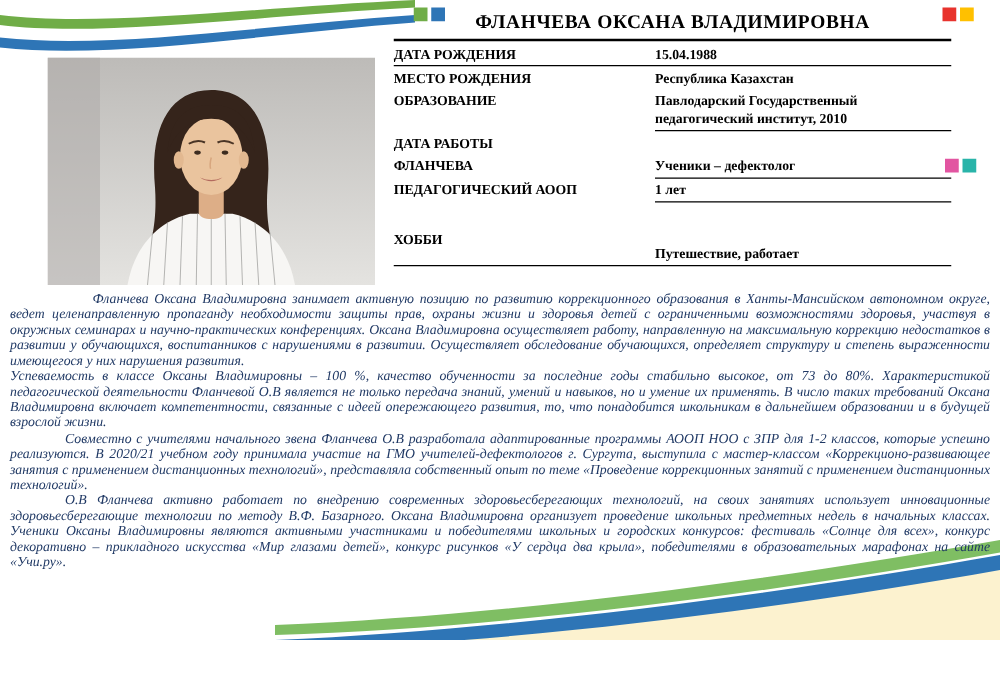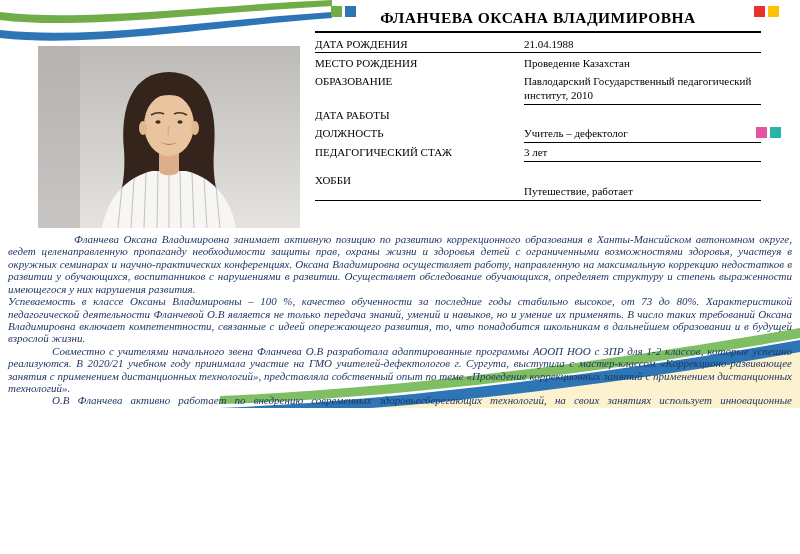--- a/index.html
+++ b/index.html
@@ -1,42 +1,42 @@
 <!DOCTYPE html>
 <html><head>
 <meta charset="utf-8">
 <style>
   * { margin:0; padding:0; box-sizing:border-box; }
   html, body { width:800px; height:554px; }
   body { font-family:"Liberation Serif","DejaVu Serif",serif; background:#ffffff; }
-  .page { position:relative; width:800px; height:408px; background:#fff; overflow:hidden; }
+  .page { position:relative; width:800px; height:512px; background:#fff; overflow:hidden; }
 
   .deco { position:absolute; pointer-events:none; z-index:0; }
   .deco-tl { left:0; top:0; }
   .deco-br { right:0; bottom:0; }
 
   .sq { position:absolute; width:11px; height:11px; z-index:3; }
   .sq-green   { left:331px; top:6px;   background:#70AD47; }
   .sq-blue    { left:345px; top:6px;   background:#2E75B6; }
   .sq-red     { left:754px; top:6px;   background:#E8332D; }
   .sq-yellow  { left:768px; top:6px;   background:#FFC000; }
   .sq-magenta { left:756px; top:127px; background:#E255A1; }
   .sq-teal    { left:770px; top:127px; background:#29B4A9; }
 
   .photo { position:absolute; left:38px; top:46px; width:262px; height:182px; z-index:1; }
   .photo svg { display:block; width:100%; height:100%; }
 
   .info { position:absolute; left:315px; top:6px; width:446px; z-index:2; }
   .title { text-align:center; font-size:15.5px; font-weight:bold; letter-spacing:.5px; color:#000; padding:3px 0 4px; }
   .title-rule { border-bottom:2.5px solid #000; margin-bottom:1px; }
   .irow { display:grid; grid-template-columns:209px 1fr; }
-  .ilabel, .ivalue { font-size:11px; font-weight:normal; color:#000; line-height:1.3; padding:2.5px 0 1.5px; }
+  .ilabel, .ivalue { font-size:11px; font-weight:bold; color:#000; line-height:1.3; padding:2.5px 0 1.5px; }
   .irow.fline { border-bottom:1.4px solid #000; }
   .irow.vline .ivalue { border-bottom:1.4px solid #000; }
-  .irow.hobby { margin-top:8px; }
+  .irow.hobby { margin-top:20px; }
   .irow.hobby .ivalue { padding-top:14px; }
 
   .bodytext { position:absolute; left:8px; top:233px; width:784px; z-index:2;
               color:#1F3864; font-size:11px; line-height:1.13; font-style:italic;
               font-weight:normal; text-align:justify; }
   .bodytext p { margin:0; }
   .ind-lg { text-indent:66px; }
   .ind-md { text-indent:44px; }
   .ind-sm { text-indent:54px; }
 </style>
@@ -108,40 +108,40 @@
       </g>
     </svg>
   </div>
 
   <div class="info">
     <div class="title">ФЛАНЧЕВА ОКСАНА ВЛАДИМИРОВНА</div>
     <div class="title-rule"></div>
 
     <div class="irow fline">
       <div class="ilabel">ДАТА РОЖДЕНИЯ</div>
-      <div class="ivalue">21.04.1988</div>
+      <div class="ivalue">15.04.1988</div>
     </div>
     <div class="irow">
       <div class="ilabel">МЕСТО РОЖДЕНИЯ</div>
-      <div class="ivalue">Проведение Казахстан</div>
+      <div class="ivalue">Республика Казахстан</div>
     </div>
     <div class="irow vline">
       <div class="ilabel">ОБРАЗОВАНИЕ</div>
       <div class="ivalue">Павлодарский Государственный педагогический институт, 2010</div>
     </div>
     <div class="irow vline">
       <div class="ilabel">ДАТА РАБОТЫ</div>
     </div>
     <div class="irow vline">
-      <div class="ilabel">ДОЛЖНОСТЬ</div>
-      <div class="ivalue">Учитель – дефектолог</div>
+      <div class="ilabel">ФЛАНЧЕВА</div>
+      <div class="ivalue">Ученики – дефектолог</div>
     </div>
     <div class="irow vline">
-      <div class="ilabel">ПЕДАГОГИЧЕСКИЙ СТАЖ</div>
-      <div class="ivalue">3 лет</div>
+      <div class="ilabel">ПЕДАГОГИЧЕСКИЙ АООП</div>
+      <div class="ivalue">1 лет</div>
     </div>
     <div class="irow fline hobby">
       <div class="ilabel">ХОББИ</div>
       <div class="ivalue">Путешествие, работает</div>
     </div>
   </div>
 
   <div class="bodytext">
     <p class="ind-lg">Фланчева Оксана Владимировна занимает активную позицию по развитию коррекционного образования в Ханты-Мансийском автономном округе, ведет целенаправленную пропаганду необходимости защиты прав, охраны жизни и здоровья детей с ограниченными возможностями здоровья,  участвуя в окружных семинарах и научно-практических конференциях. Оксана Владимировна осуществляет работу, направленную на максимальную коррекцию недостатков в развитии у обучающихся, воспитанников с нарушениями в развитии. Осуществляет обследование обучающихся, определяет структуру и степень выраженности имеющегося у них нарушения развития.</p>
     <p>Успеваемость в классе Оксаны Владимировны – 100 %, качество обученности за последние годы стабильно высокое, от 73 до 80%. Характеристикой педагогической деятельности Фланчевой О.В является не только передача знаний, умений и навыков, но и умение их применять. В число таких требований Оксана Владимировна включает компетентности, связанные с идеей опережающего развития, то, что понадобится школьникам в дальнейшем образовании и в будущей взрослой жизни.</p>

